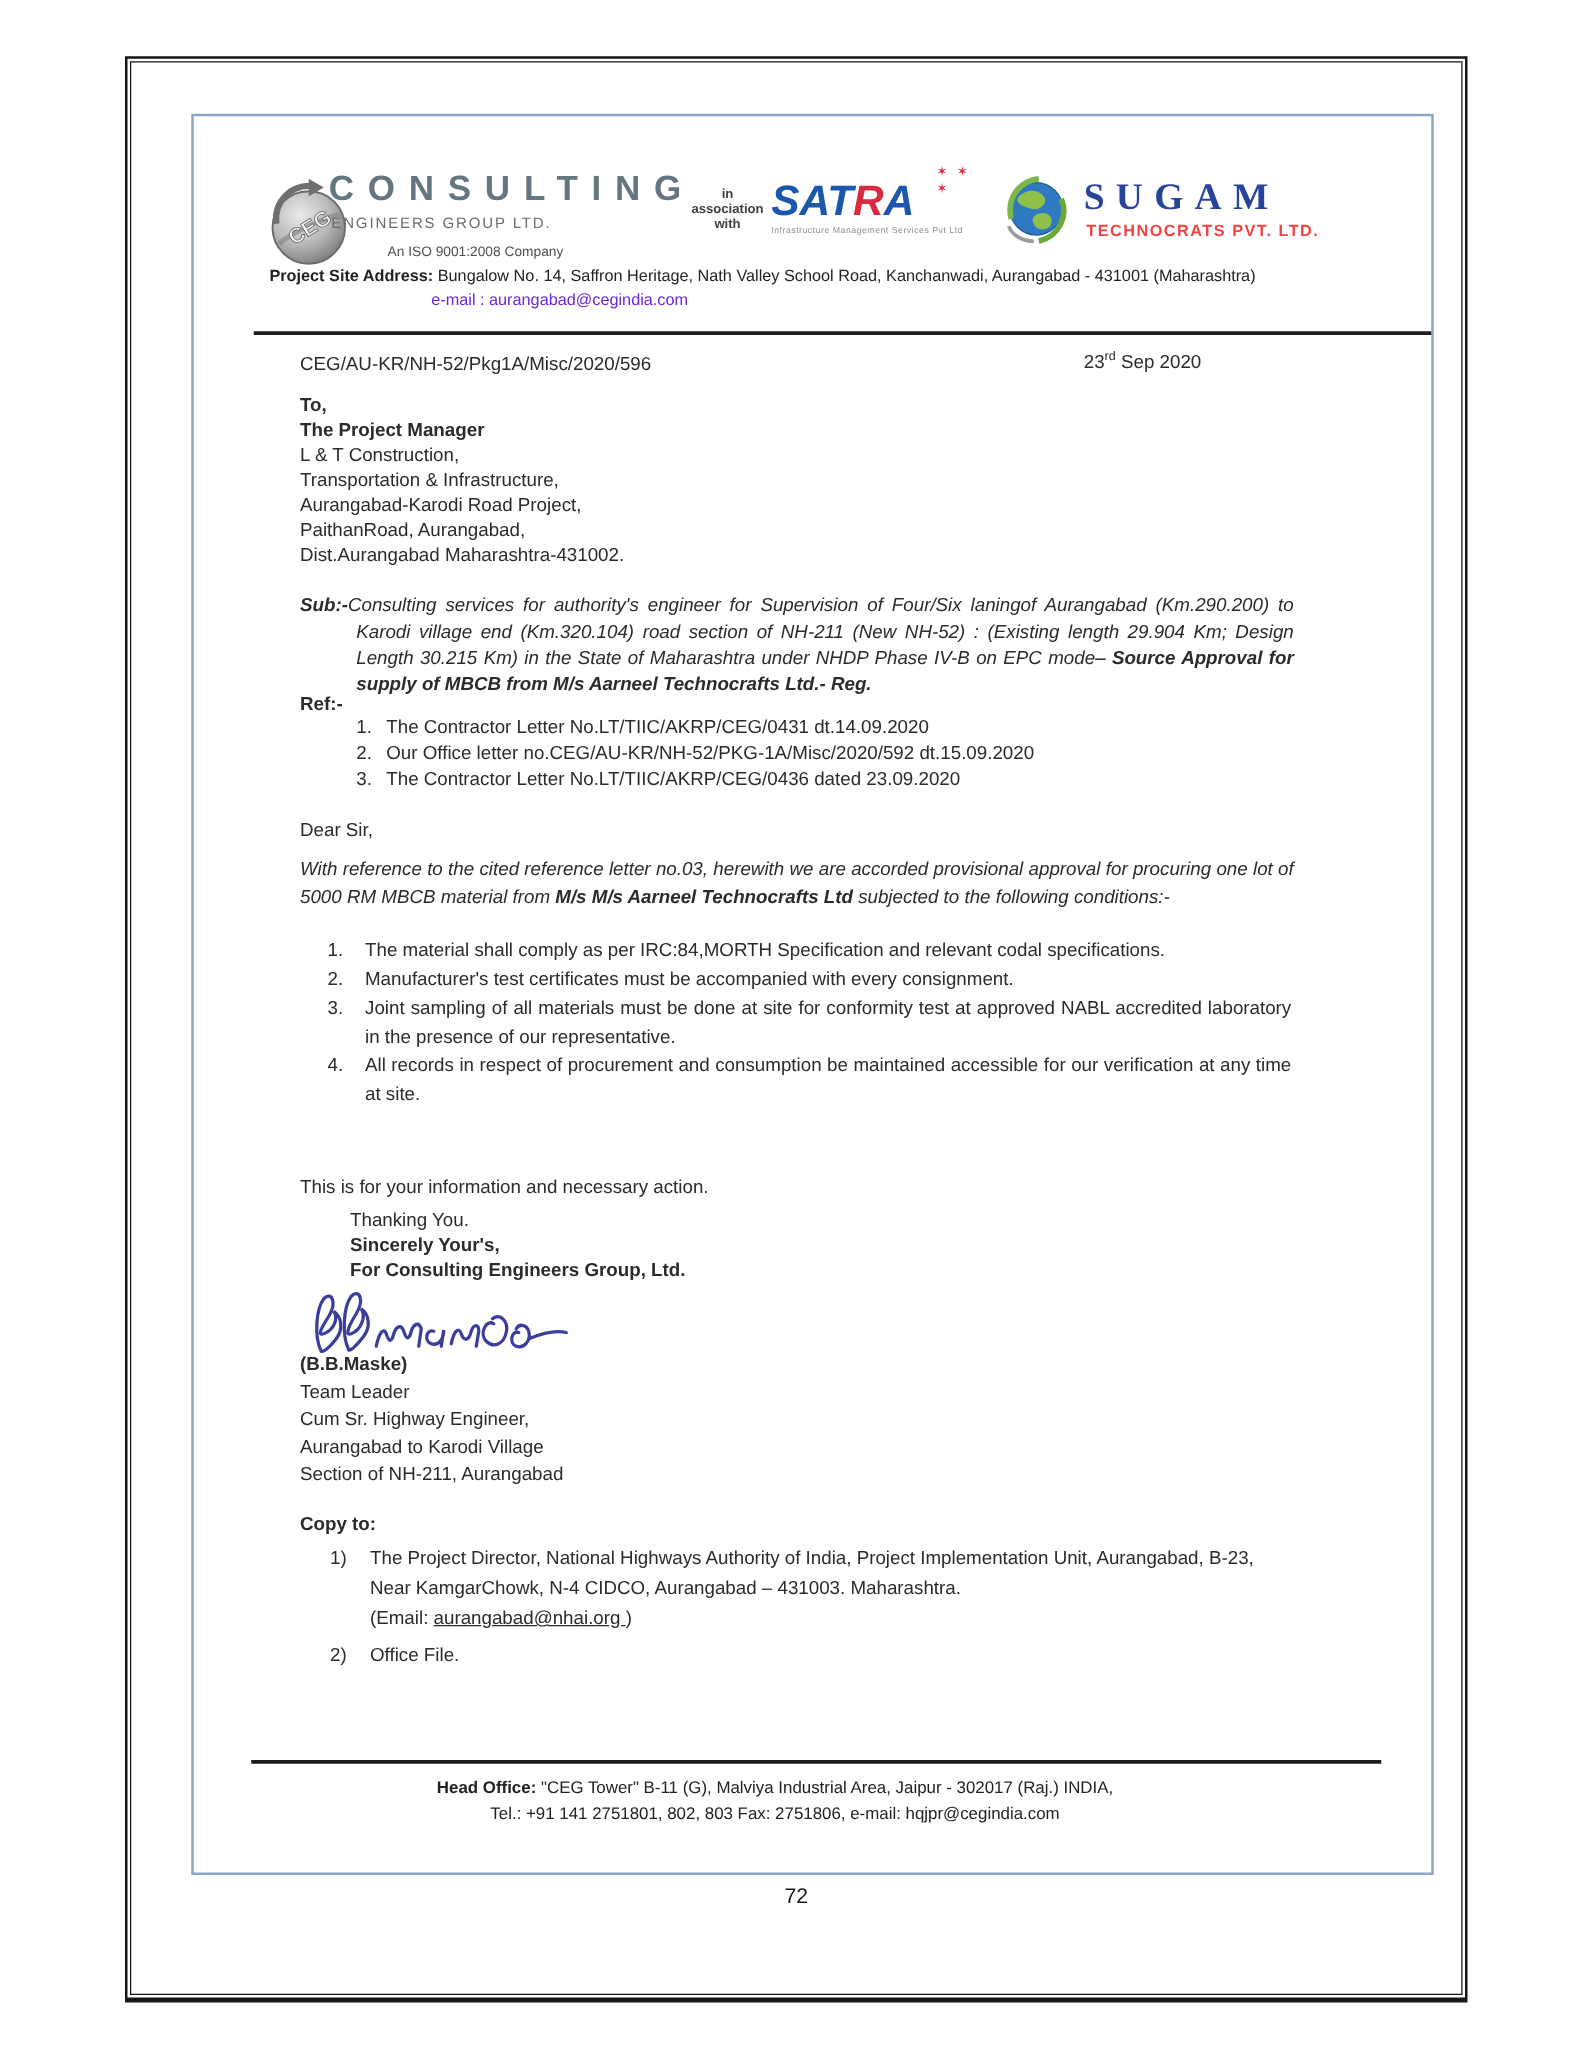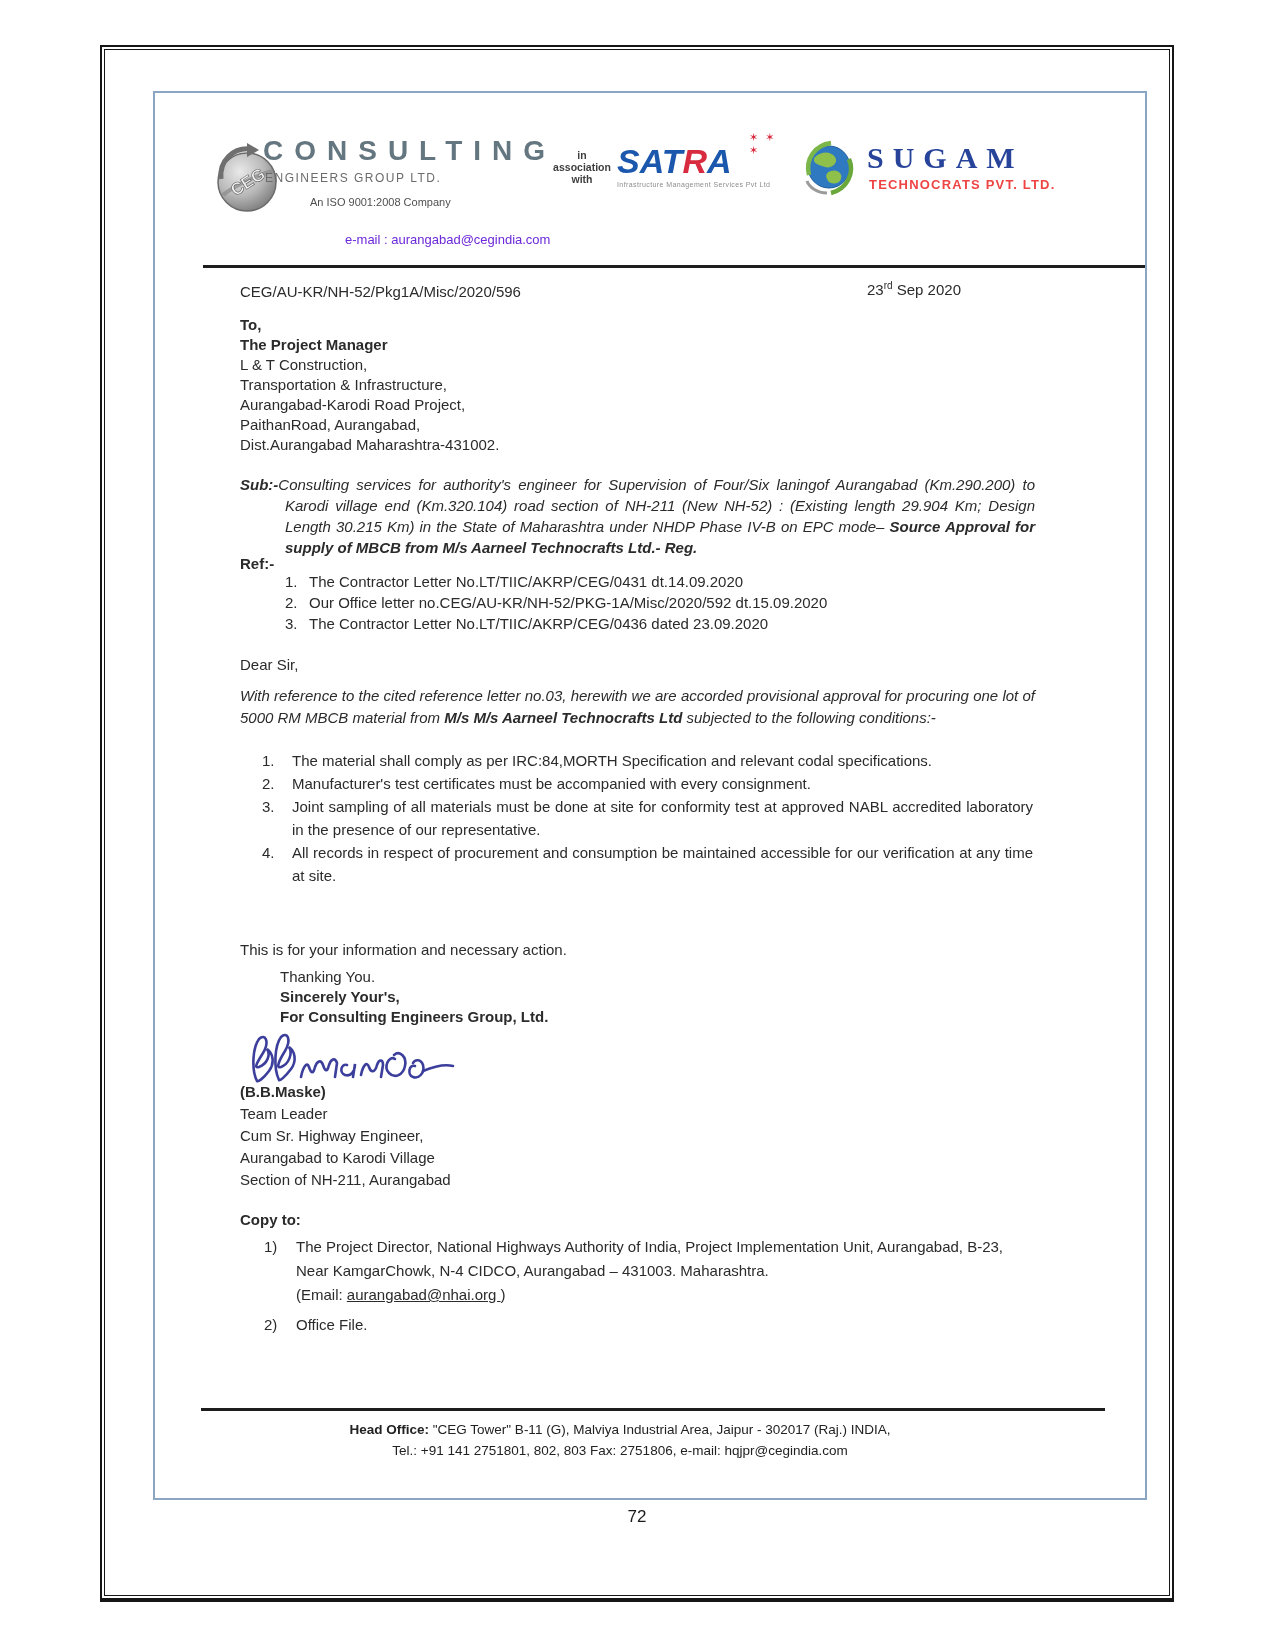--- a/index.html
+++ b/index.html
@@ -102,20 +102,21 @@
       <circle cx="32" cy="32" r="21" fill="#2f79c0" stroke="#1d5d9e" stroke-width="1"></circle>
       <path d="M18,22 C24,16 34,16 38,22 C42,28 34,34 28,32 C22,30 14,28 18,22 Z" fill="#8fc04c"></path>
       <path d="M34,36 C40,34 46,38 44,44 C42,50 32,50 30,44 C28,40 30,37 34,36 Z" fill="#8fc04c"></path>
       <path d="M12,40 C8,24 18,10 34,8" fill="none" stroke="#7ab648" stroke-width="4.5"></path>
       <path d="M52,24 C58,38 50,54 34,58" fill="none" stroke="#6aa83c" stroke-width="4.5"></path>
       <path d="M30,58 C20,58 12,52 10,46" fill="none" stroke="#9b9b9b" stroke-width="3"></path>
     </svg>
     <div id="sugam-name" class="abs">SUGAM</div>
     <div id="sugam-sub" class="abs">TECHNOCRATS PVT. LTD.</div>
 
+    <div id="site-address" class="abs"><span class="b">Project Site Address:</span><span> Bungalow No. 14, Saffron Heritage, Nath Valley School Road, Kanchanwadi, Aurangabad - 431001 (Maharashtra)</span></div>
     <div id="site-email" class="abs">e-mail : aurangabad@cegindia.com</div>
     <div id="header-rule" class="abs"></div>
 
     <div id="refno" class="abs">CEG/AU-KR/NH-52/Pkg1A/Misc/2020/596</div>
     <div id="date" class="abs"><span>23</span><sup>rd</sup><span> Sep 2020</span></div>
 
     <div id="recipient" class="abs">
       <div class="b">To,</div>
       <div class="b">The Project Manager</div>
       <div>L &amp; T Construction,</div>

